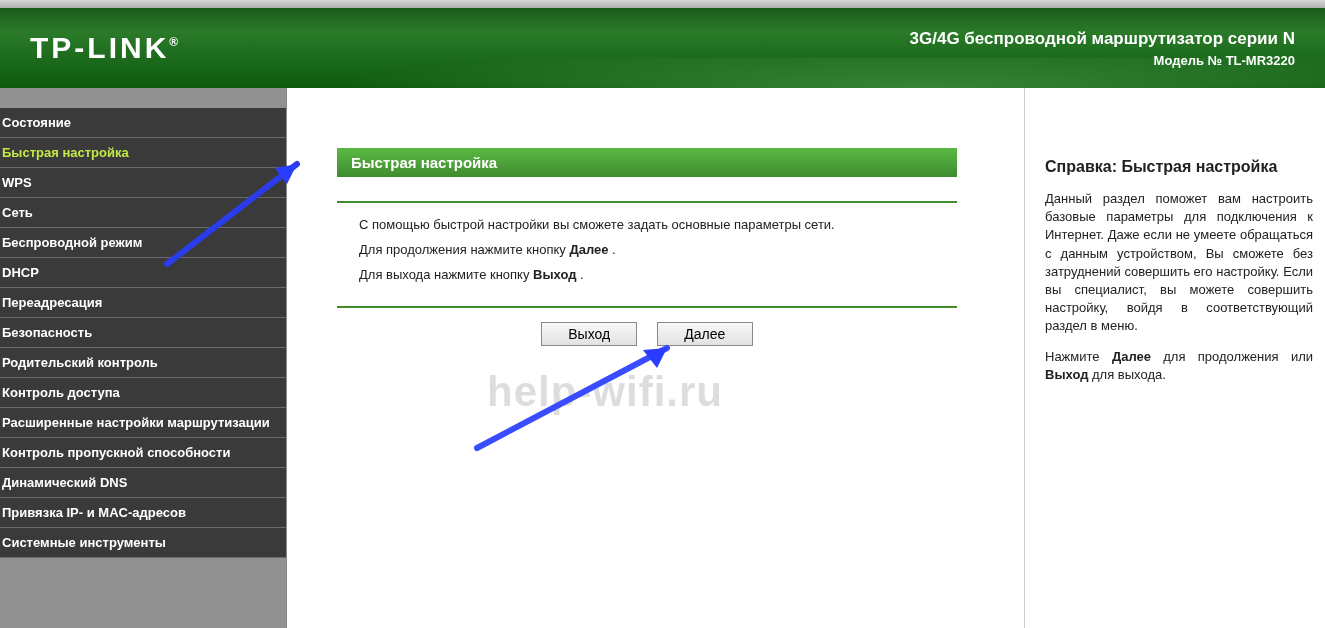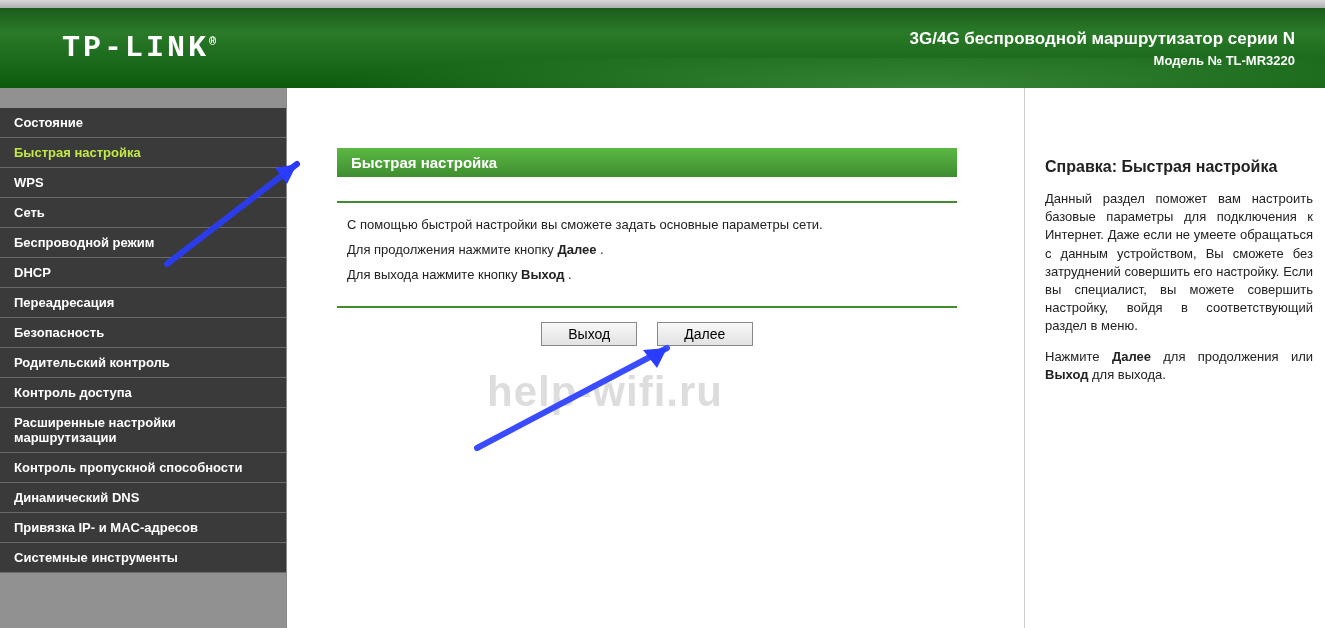--- a/index.html
+++ b/index.html
@@ -34,42 +34,41 @@
   bottom: 0; left: 0; right: 0;
   height: 30px;
   background: radial-gradient(ellipse 600px 40px at 70% 100%, rgba(180,255,180,0.25), transparent);
   pointer-events: none;
 }
 .logo {
   color: #fff;
   font-size: 30px;
   font-weight: bold;
   letter-spacing: 3px;
-  font-family: Liberation Mono, monospace;
-  margin-left: 32px;
+  font-family: Liberation Sans, sans-serif;
 }
 .logo sup { font-size: 12px; vertical-align: top; position: relative; top: 4px; }
 .header-right { text-align: right; color: #fff; }
 .header-title { font-size: 17px; font-weight: bold; margin-bottom: 4px; }
 .header-model { font-size: 13px; font-weight: bold; }
 
 .layout {
   display: flex;
   height: calc(628px - 88px);
 }
 .sidebar {
   width: 287px;
   background: #919191;
   border-right: 1px solid #888;
 }
 .sidebar-spacer { height: 20px; }
 .sidebar-item {
   background: #3a3a3a;
   color: #fff;
-  padding: 7px 14px;
+  padding: 7px 2px;
   font-size: 13px;
   font-weight: bold;
   border-bottom: 1px solid #6a6a6a;
   cursor: pointer;
 }
 .sidebar-item.active { color: #c2e847; }
 
 .main {
   flex: 1;
   background: #fff;
@@ -85,21 +84,21 @@
   font-size: 15px;
   padding: 6px 14px;
   width: 620px;
 }
 .panel-rule {
   border: none;
   border-top: 2px solid #3f8d2f;
   width: 620px;
   margin: 24px 0 14px 0;
 }
-.panel-text { margin: 10px 0 10px 10px; font-size: 13px; color: #222; }
+.panel-text { margin: 10px 0 10px 22px; font-size: 13px; color: #222; }
 .panel-text b { font-weight: bold; }
 .button-row {
   width: 620px;
   text-align: center;
   margin-top: 4px;
 }
 .btn {
   display: inline-block;
   min-width: 96px;
   padding: 3px 20px;

